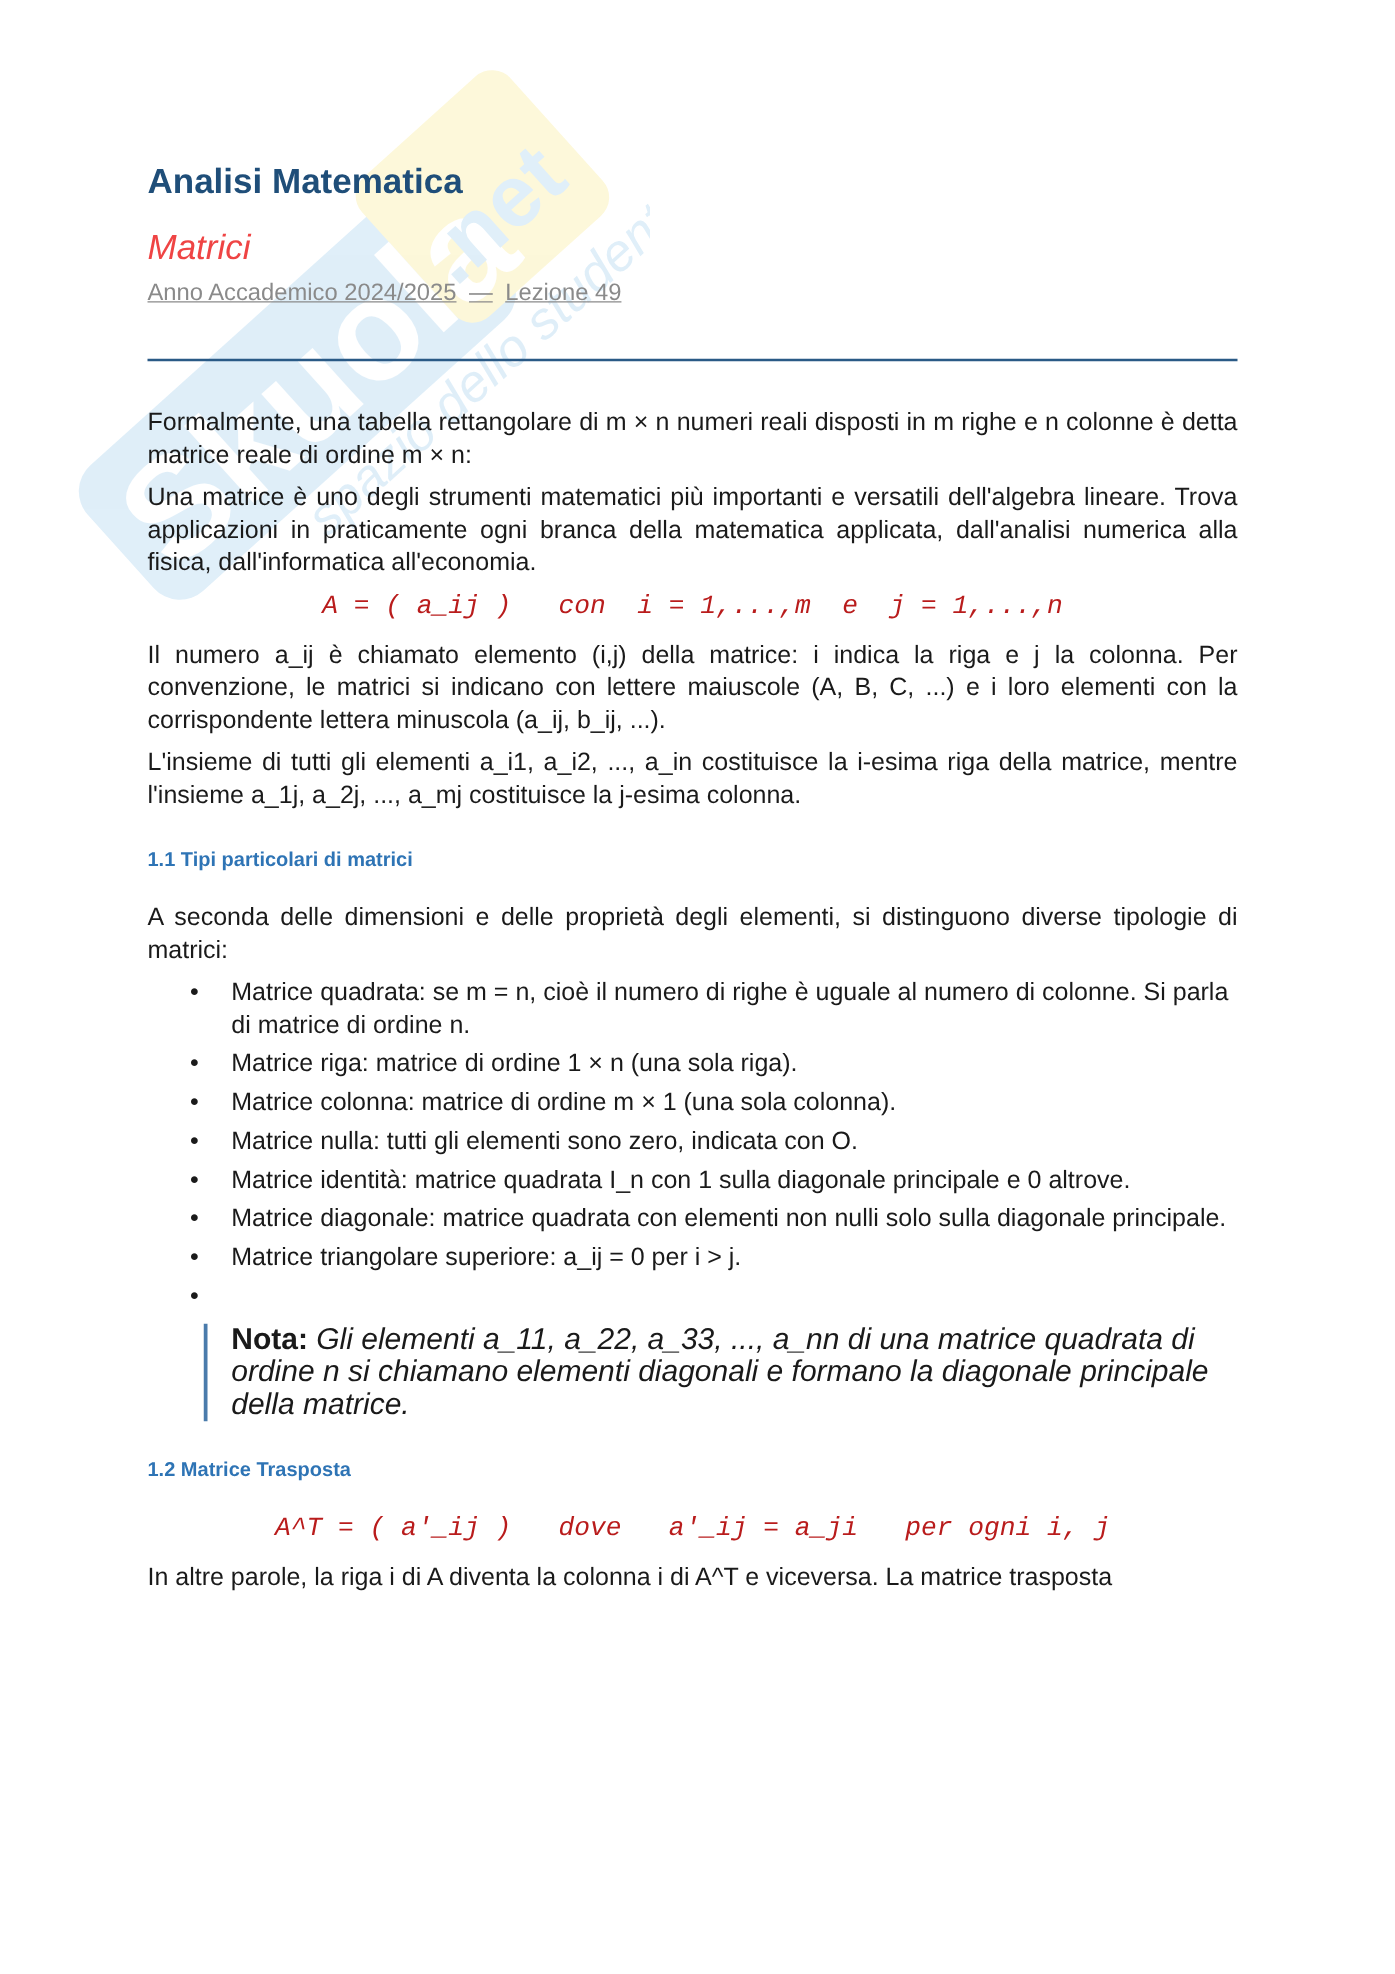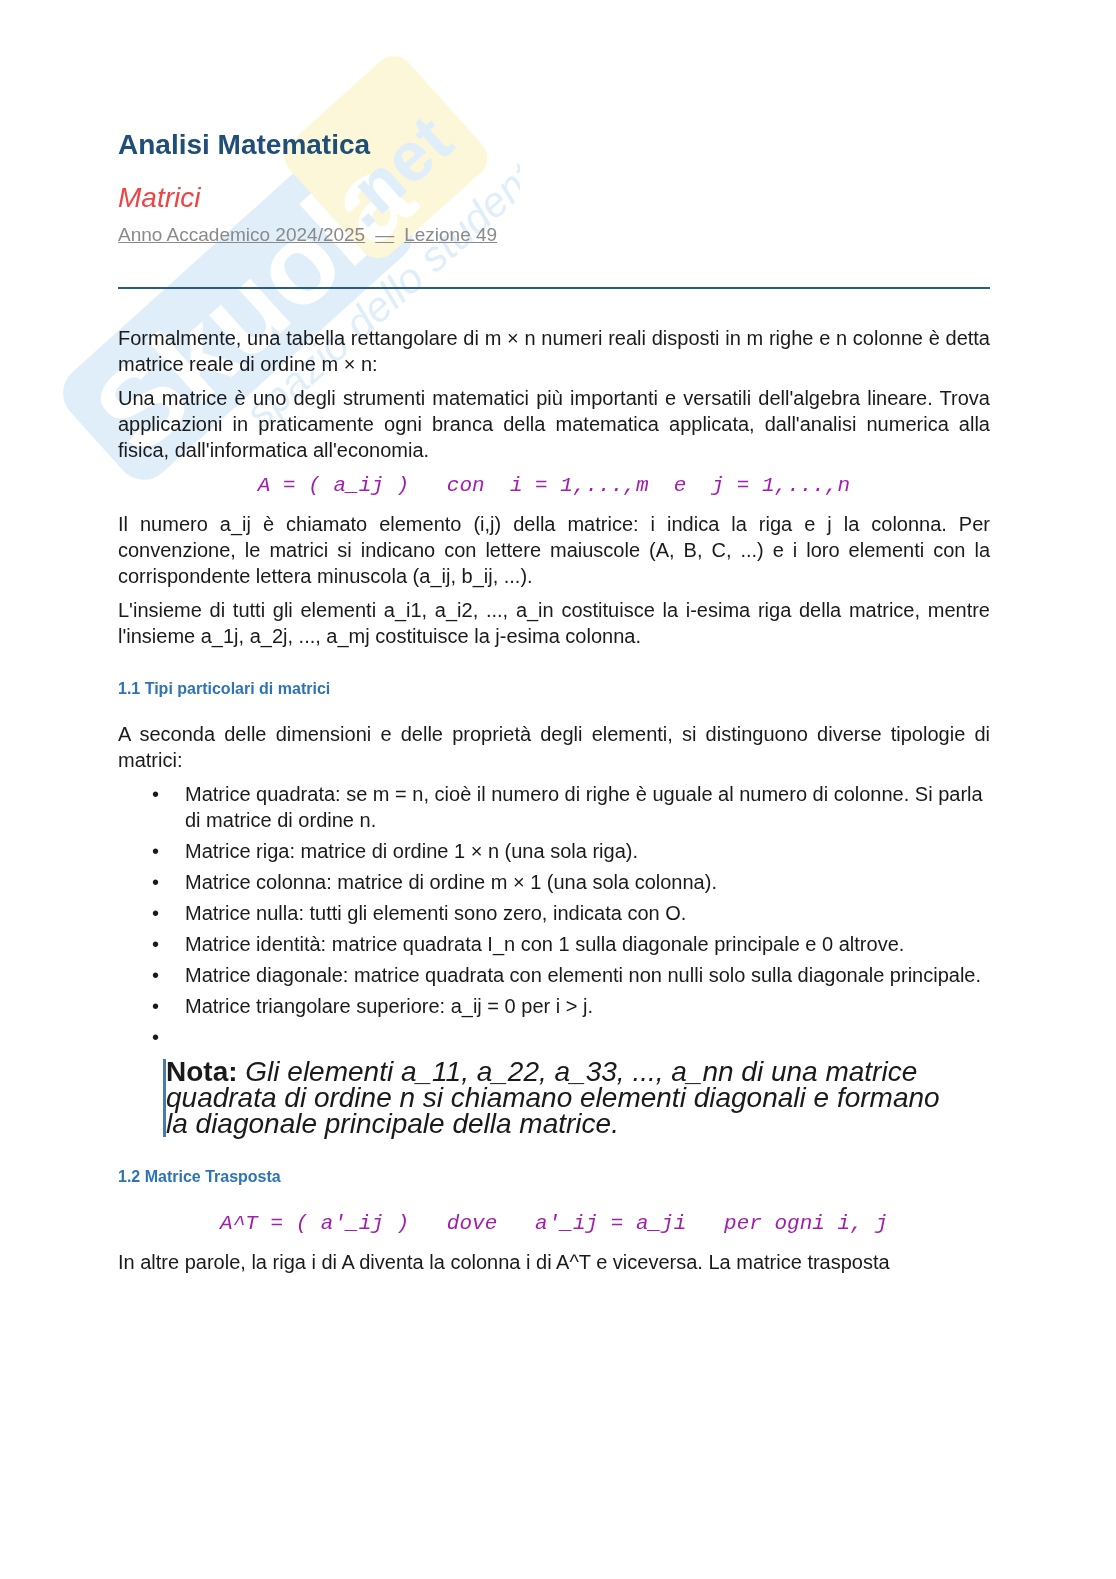--- a/index.html
+++ b/index.html
@@ -102,21 +102,21 @@
       text-align: justify;
     }
     .formula {
       font-family: "Liberation Mono", "DejaVu Sans Mono", monospace;
       font-style: italic;
       font-size: 21px;
       line-height: 30px;
       text-align: center;
       white-space: pre;
       margin: 8px 0 10px 0;
-      color: #a21caf;
+      color: #b91c1c;
     }
     ul.types {
       list-style: none;
       margin: 4px 0 0 0;
       padding: 0 0 0 67px;
       width: 805px;
     }
     ul.types li {
       position: relative;
       font-size: 20px;
@@ -125,22 +125,23 @@
       padding-right: 0;
     }
     ul.types li .bullet {
       position: absolute;
       left: -33px;
       top: 0;
       font-size: 20px;
     }
     .note {
       margin: 40px 0 18px 45px;
+      padding-left: 19px;
       border-left: 3px solid #4a7bab;
-      font-size: 28px;
+      font-size: 24px;
       line-height: 26px;
       width: 800px;
     }
     .note .note-label {
       font-weight: bold;
     }
     .note .note-text {
       font-style: italic;
     }
   </style>

